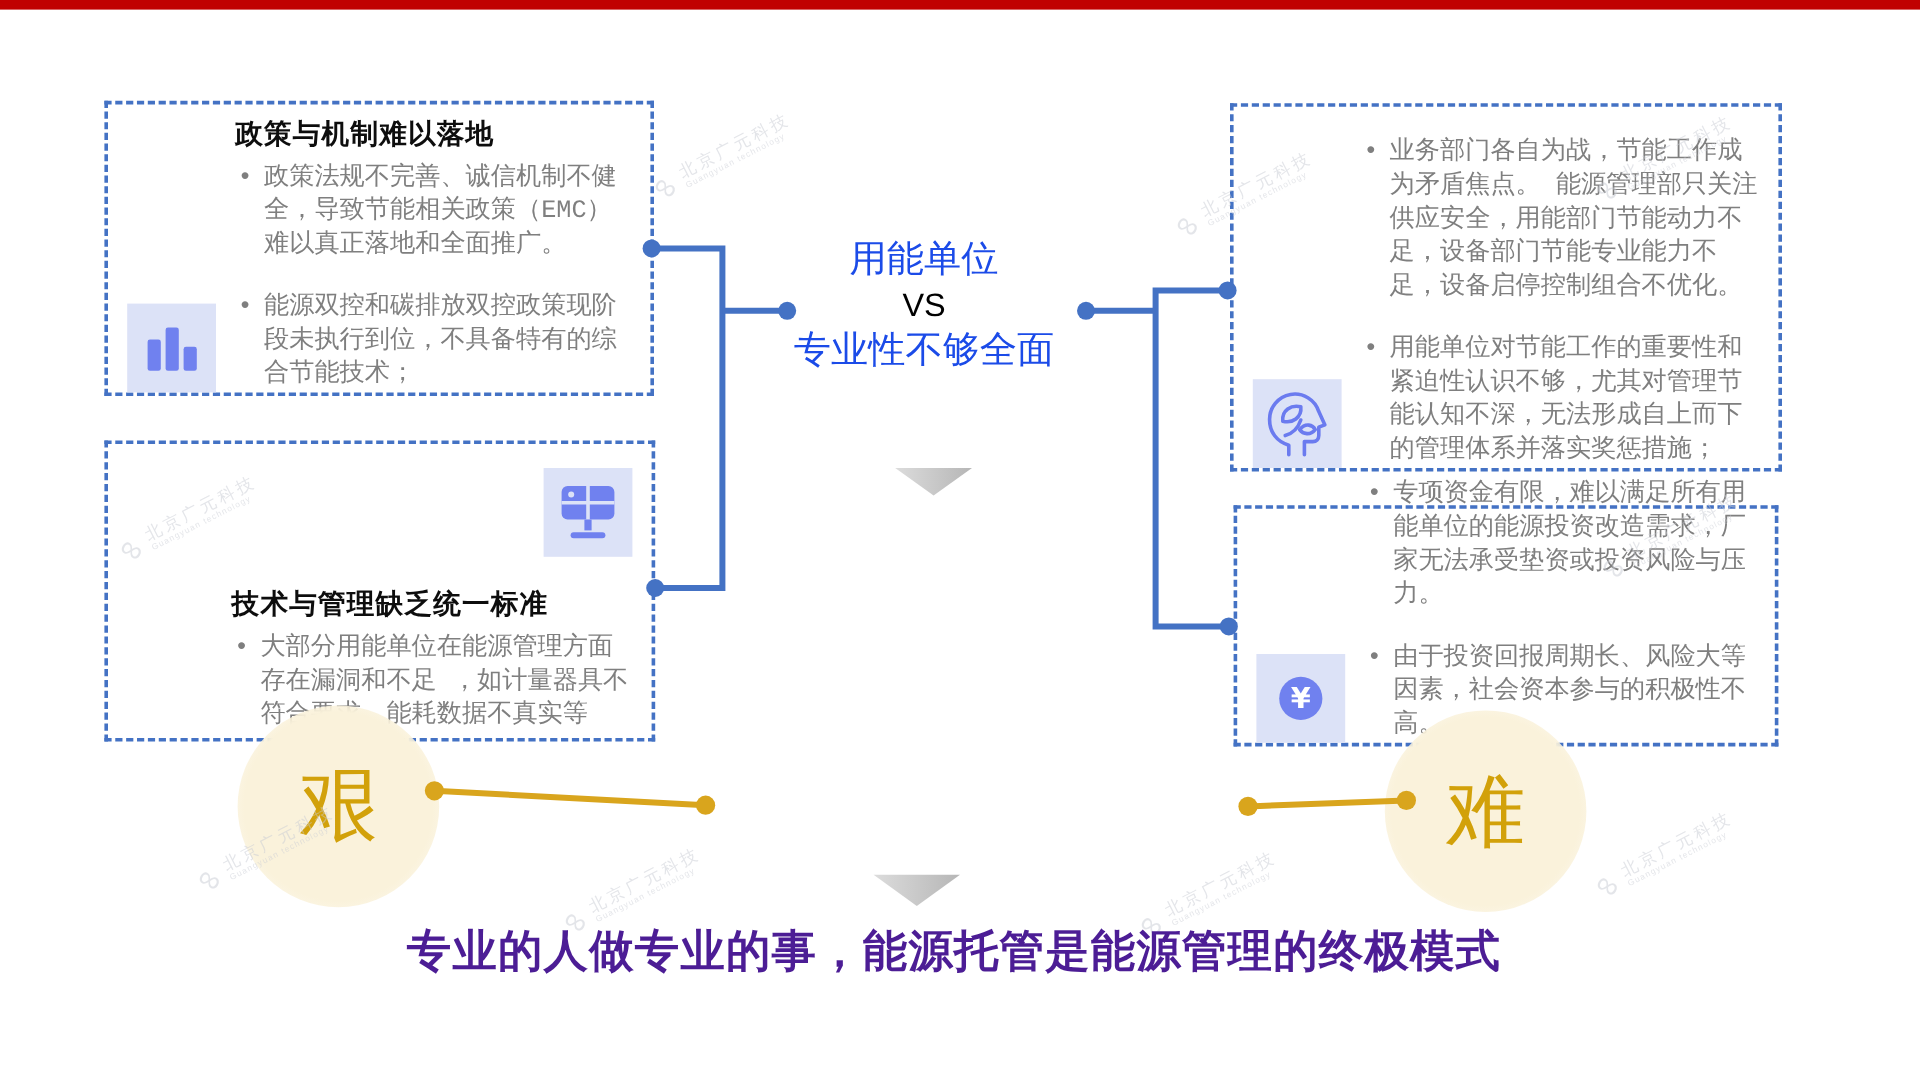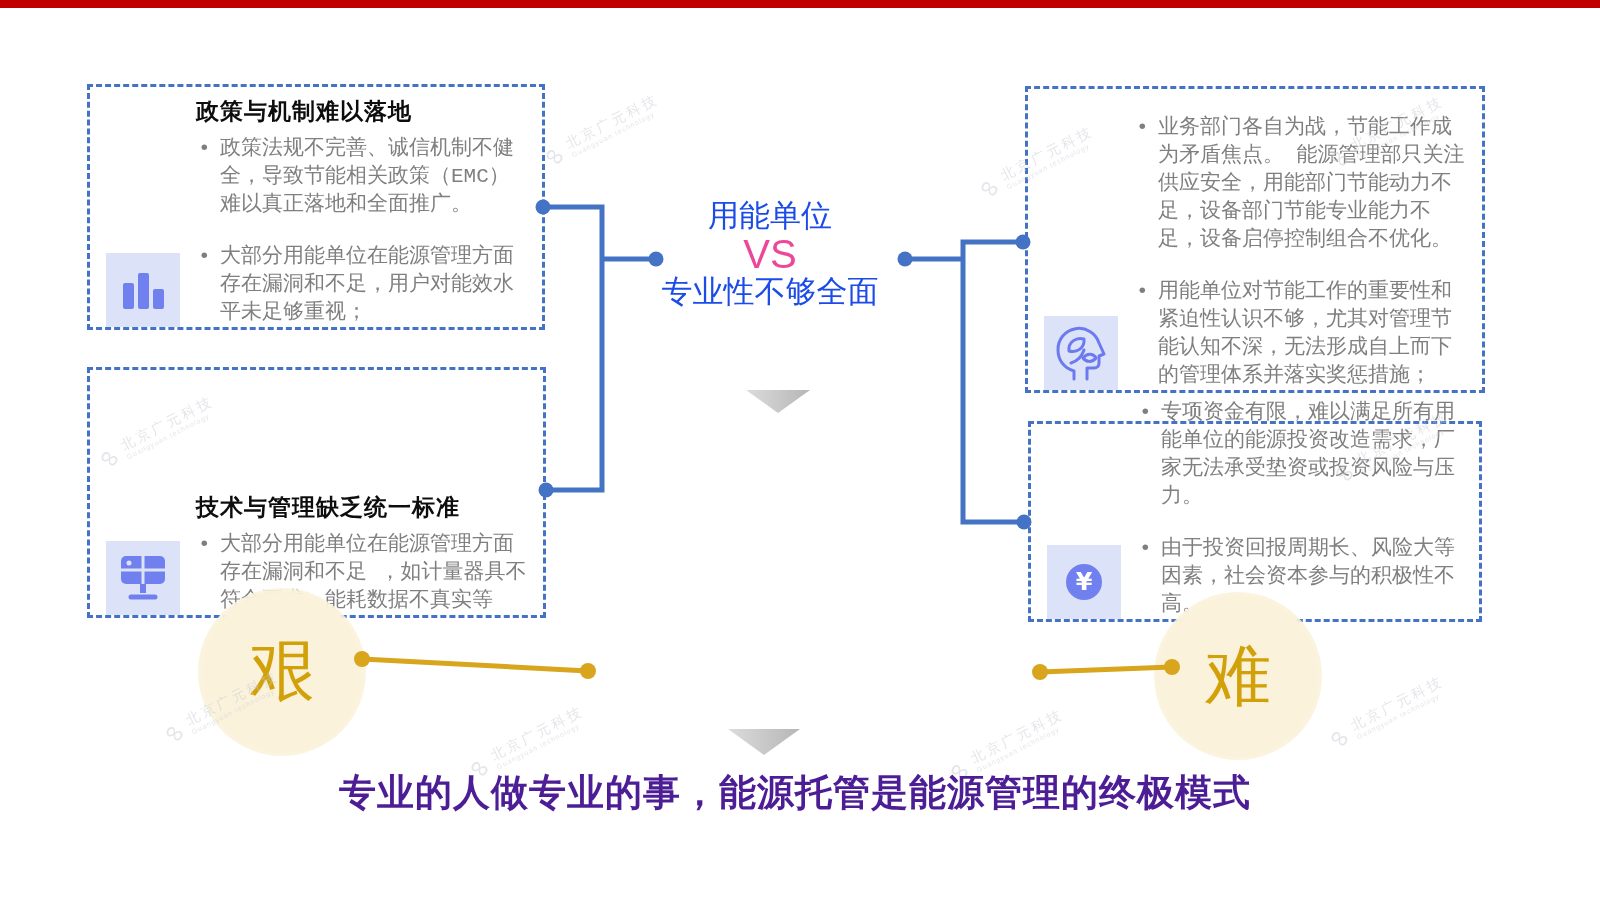--- a/index.html
+++ b/index.html
@@ -15,21 +15,21 @@
   .box-content{flex:1;min-width:0;max-width:334px;}
   .box-title{margin:8px 0 8px 0;font-size:23px;font-weight:bold;color:#0d0d0d;letter-spacing:1px;}
   .bullets{margin:0;padding:0;list-style:none;color:#7F7F7F;font-size:21px;line-height:28px;font-family:Liberation Mono, monospace;}
   .bullets li{position:relative;padding-left:24px;}
   .bullets li + li{margin-top:24px;}
   .bullets li::before{content:"•";position:absolute;left:2px;top:0;color:#7F7F7F;}
 
   
   .vs-block{position:absolute;left:620px;top:196px;width:300px;text-align:center;z-index:4;}
   .vs-top,.vs-bottom{font-size:31px;font-weight:normal;color:#1B4BE8;line-height:40px;}
-  .vs-mid{font-size:40px;font-weight:400;color:#ec4899;line-height:36px;}
+  .vs-mid{font-size:27px;font-weight:400;color:#000000;line-height:36px;}
 
   
   .overlay{position:absolute;left:0;top:0;z-index:5;pointer-events:none;}
 
   
   .soft-circle{position:absolute;width:168px;height:168px;border-radius:50%;z-index:2;
     background:radial-gradient(circle,#FAF2DB 0%,#FAF2DB 66%,rgba(250,242,219,0) 100%);
     display:flex;align-items:center;justify-content:center;}
   .diff-char{font-size:66px;color:#D2A10A;font-weight:400;}
   .gold-summary{position:absolute;left:455px;top:626px;width:600px;text-align:center;z-index:4;
@@ -59,26 +59,26 @@
       <svg width="74" height="74" viewBox="0 0 74 74">
         <rect x="17" y="30" width="11" height="26" rx="2" fill="#7081EF"></rect>
         <rect x="32" y="20" width="11" height="36" rx="2" fill="#7081EF"></rect>
         <rect x="47" y="36" width="11" height="20" rx="2" fill="#7081EF"></rect>
       </svg>
     </div>
     <div class="box-content">
       <div class="box-title">政策与机制难以落地</div>
       <ul class="bullets">
         <li>政策法规不完善、诚信机制不健全，导致节能相关政策（EMC）难以真正落地和全面推广。</li>
-        <li>大部分用能单位在能源管理方面存在漏洞和不足，用户对能效水平未足够重视；</li>
-      </ul>
-    </div>
-  </div>
-
-  <div class="box" style="left:87px;top:367px;width:459px;height:251px;">
+        <li>能源双控和碳排放双控政策现阶段未执行到位，不具备特有的综合节能技术；</li>
+      </ul>
+    </div>
+  </div>
+
+  <div class="box" style="left:87px;top:367px;width:459px;height:251px;flex-direction:column;">
     <div class="icon-sq">
       <svg width="74" height="74" viewBox="0 0 74 74">
         <rect x="15" y="15" width="44" height="28" rx="5" fill="#7081EF"></rect>
         <line x1="15" y1="29" x2="59" y2="29" stroke="#DCE2F7" stroke-width="3"></line>
         <line x1="37" y1="15" x2="37" y2="43" stroke="#DCE2F7" stroke-width="3"></line>
         <circle cx="23" cy="22" r="2.5" fill="#DCE2F7"></circle>
         <rect x="34" y="43" width="6" height="9" fill="#7081EF"></rect>
         <path d="M25,56 H49" stroke="#7081EF" stroke-width="5" stroke-linecap="round"></path>
       </svg>
     </div>

